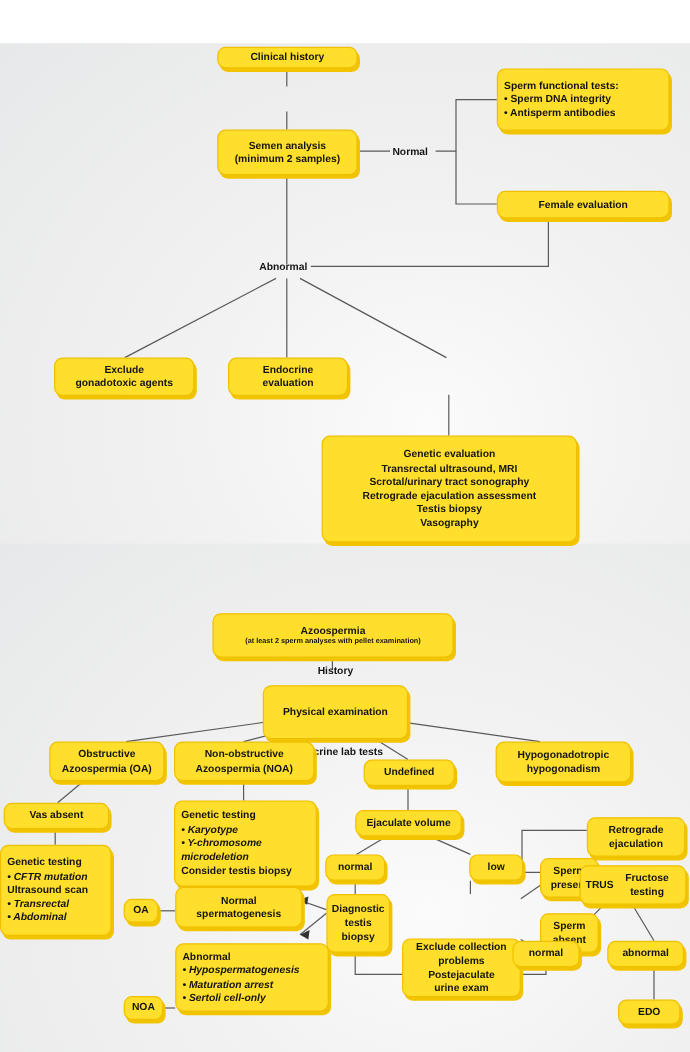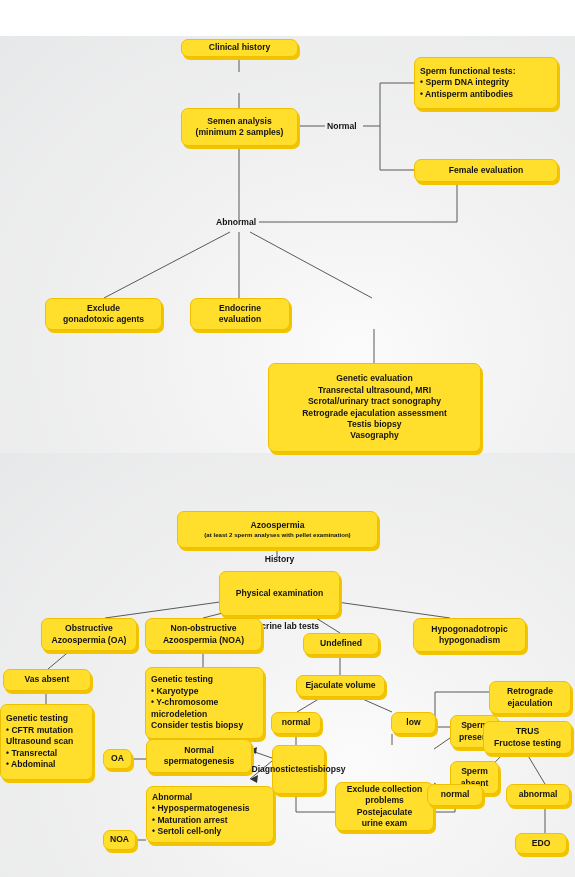--- a/index.html
+++ b/index.html
@@ -38,21 +38,21 @@
     align-items:center;
     justify-content:center;
     text-align:center;
     padding:2px 4px;
     z-index:3;
   }
   .node .sub{font-size:6.1px;font-weight:700;line-height:8px;display:block;}
   .node .ttl{display:block;text-align:center;}
   .node.left{justify-content:flex-start;text-align:left;padding-left:5px;}
   .node .li{display:block;white-space:nowrap;}
-  .node .it{}
+  .node .it{font-style:italic;}
   .plain{
     position:absolute;
     font-size:8.6px;
     font-weight:700;
     color:#141414;
     z-index:4;
     white-space:nowrap;
   }
 </style>
 </head>
@@ -248,21 +248,21 @@
     <span>spermatogenesis</span>
   </div>
 
   <div class="node left" id="abnormal-sperma" style="left:146px;top:333px;width:128px;height:57px;flex-direction:column;align-items:flex-start;justify-content:center;">
       <span class="li">Abnormal</span>
       <span class="li it">• Hypospermatogenesis</span>
       <span class="li it">• Maturation arrest</span>
       <span class="li it">• Sertoli cell-only</span>
     </div>
 
-  <div class="node" id="diag-biopsy" style="left:272px;top:292px;width:53px;height:49px;">
+  <div class="node" id="diag-biopsy" style="left:272px;top:292px;width:53px;height:49px;flex-direction:column;">
       <span class="li">Diagnostic</span>
       <span class="li">testis</span>
       <span class="li">biopsy</span>
     </div>
 
   <div class="node" id="exclude-collection" style="left:335px;top:292px;width:99px;height:49px;flex-direction:column;margin-top:37px;">
       <span class="li">Exclude collection</span>
       <span class="li">problems</span>
       <span class="li">Postejaculate</span>
       <span class="li">urine exam</span>
@@ -276,21 +276,21 @@
   <div class="node" style="left:450px;top:308px;width:49px;height:33px;flex-direction:column;">
     <span>Sperm</span>
     <span>absent</span>
   </div>
 
   <div class="node" style="left:489px;top:228px;width:82px;height:33px;flex-direction:column;text-align:right;">
     <span>Retrograde</span>
     <span>ejaculation</span>
   </div>
 
-  <div class="node" style="left:483px;top:268px;width:89px;height:33px;flex-direction:column;">
+  <div class="node" style="left:483px;top:268px;width:89px;height:33px;flex-direction:row;">
     <span>TRUS</span>
     <span>Fructose testing</span>
   </div>
 
   <div class="node" style="left:427px;top:331px;width:56px;height:22px;">
     <span>normal</span>
   </div>
 
   <div class="node" style="left:506px;top:331px;width:64px;height:22px;">
     <span>abnormal</span>

